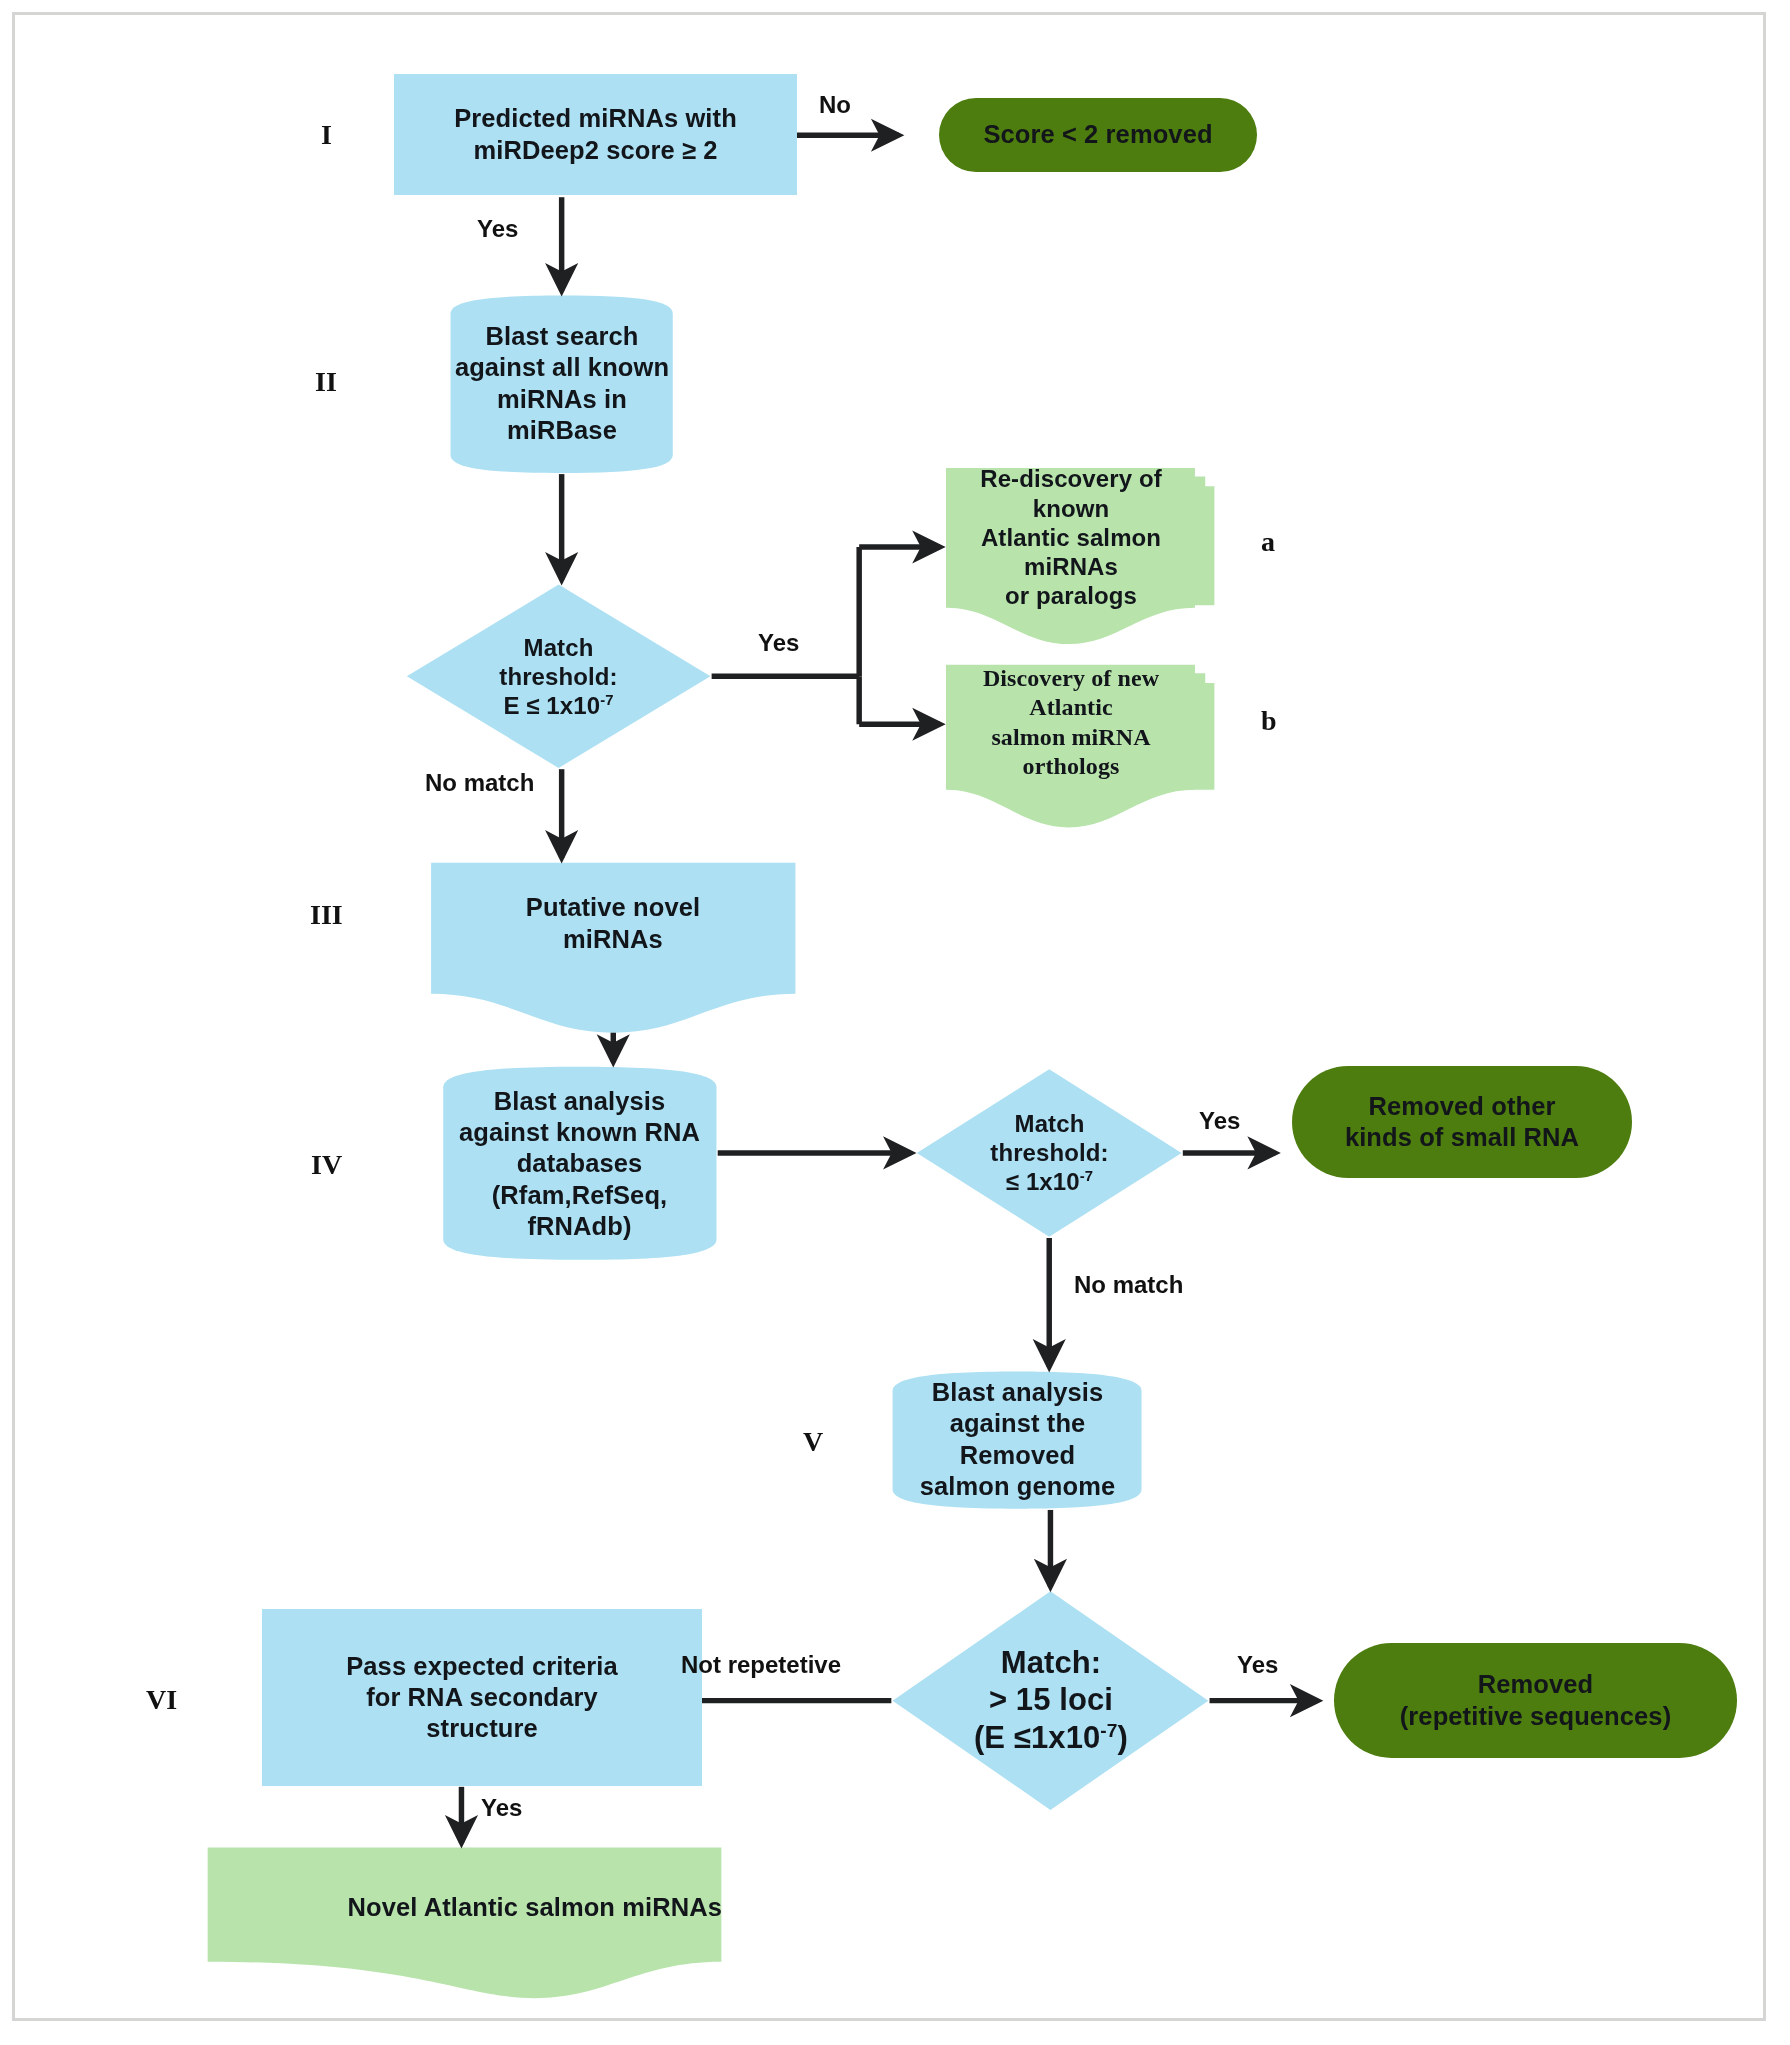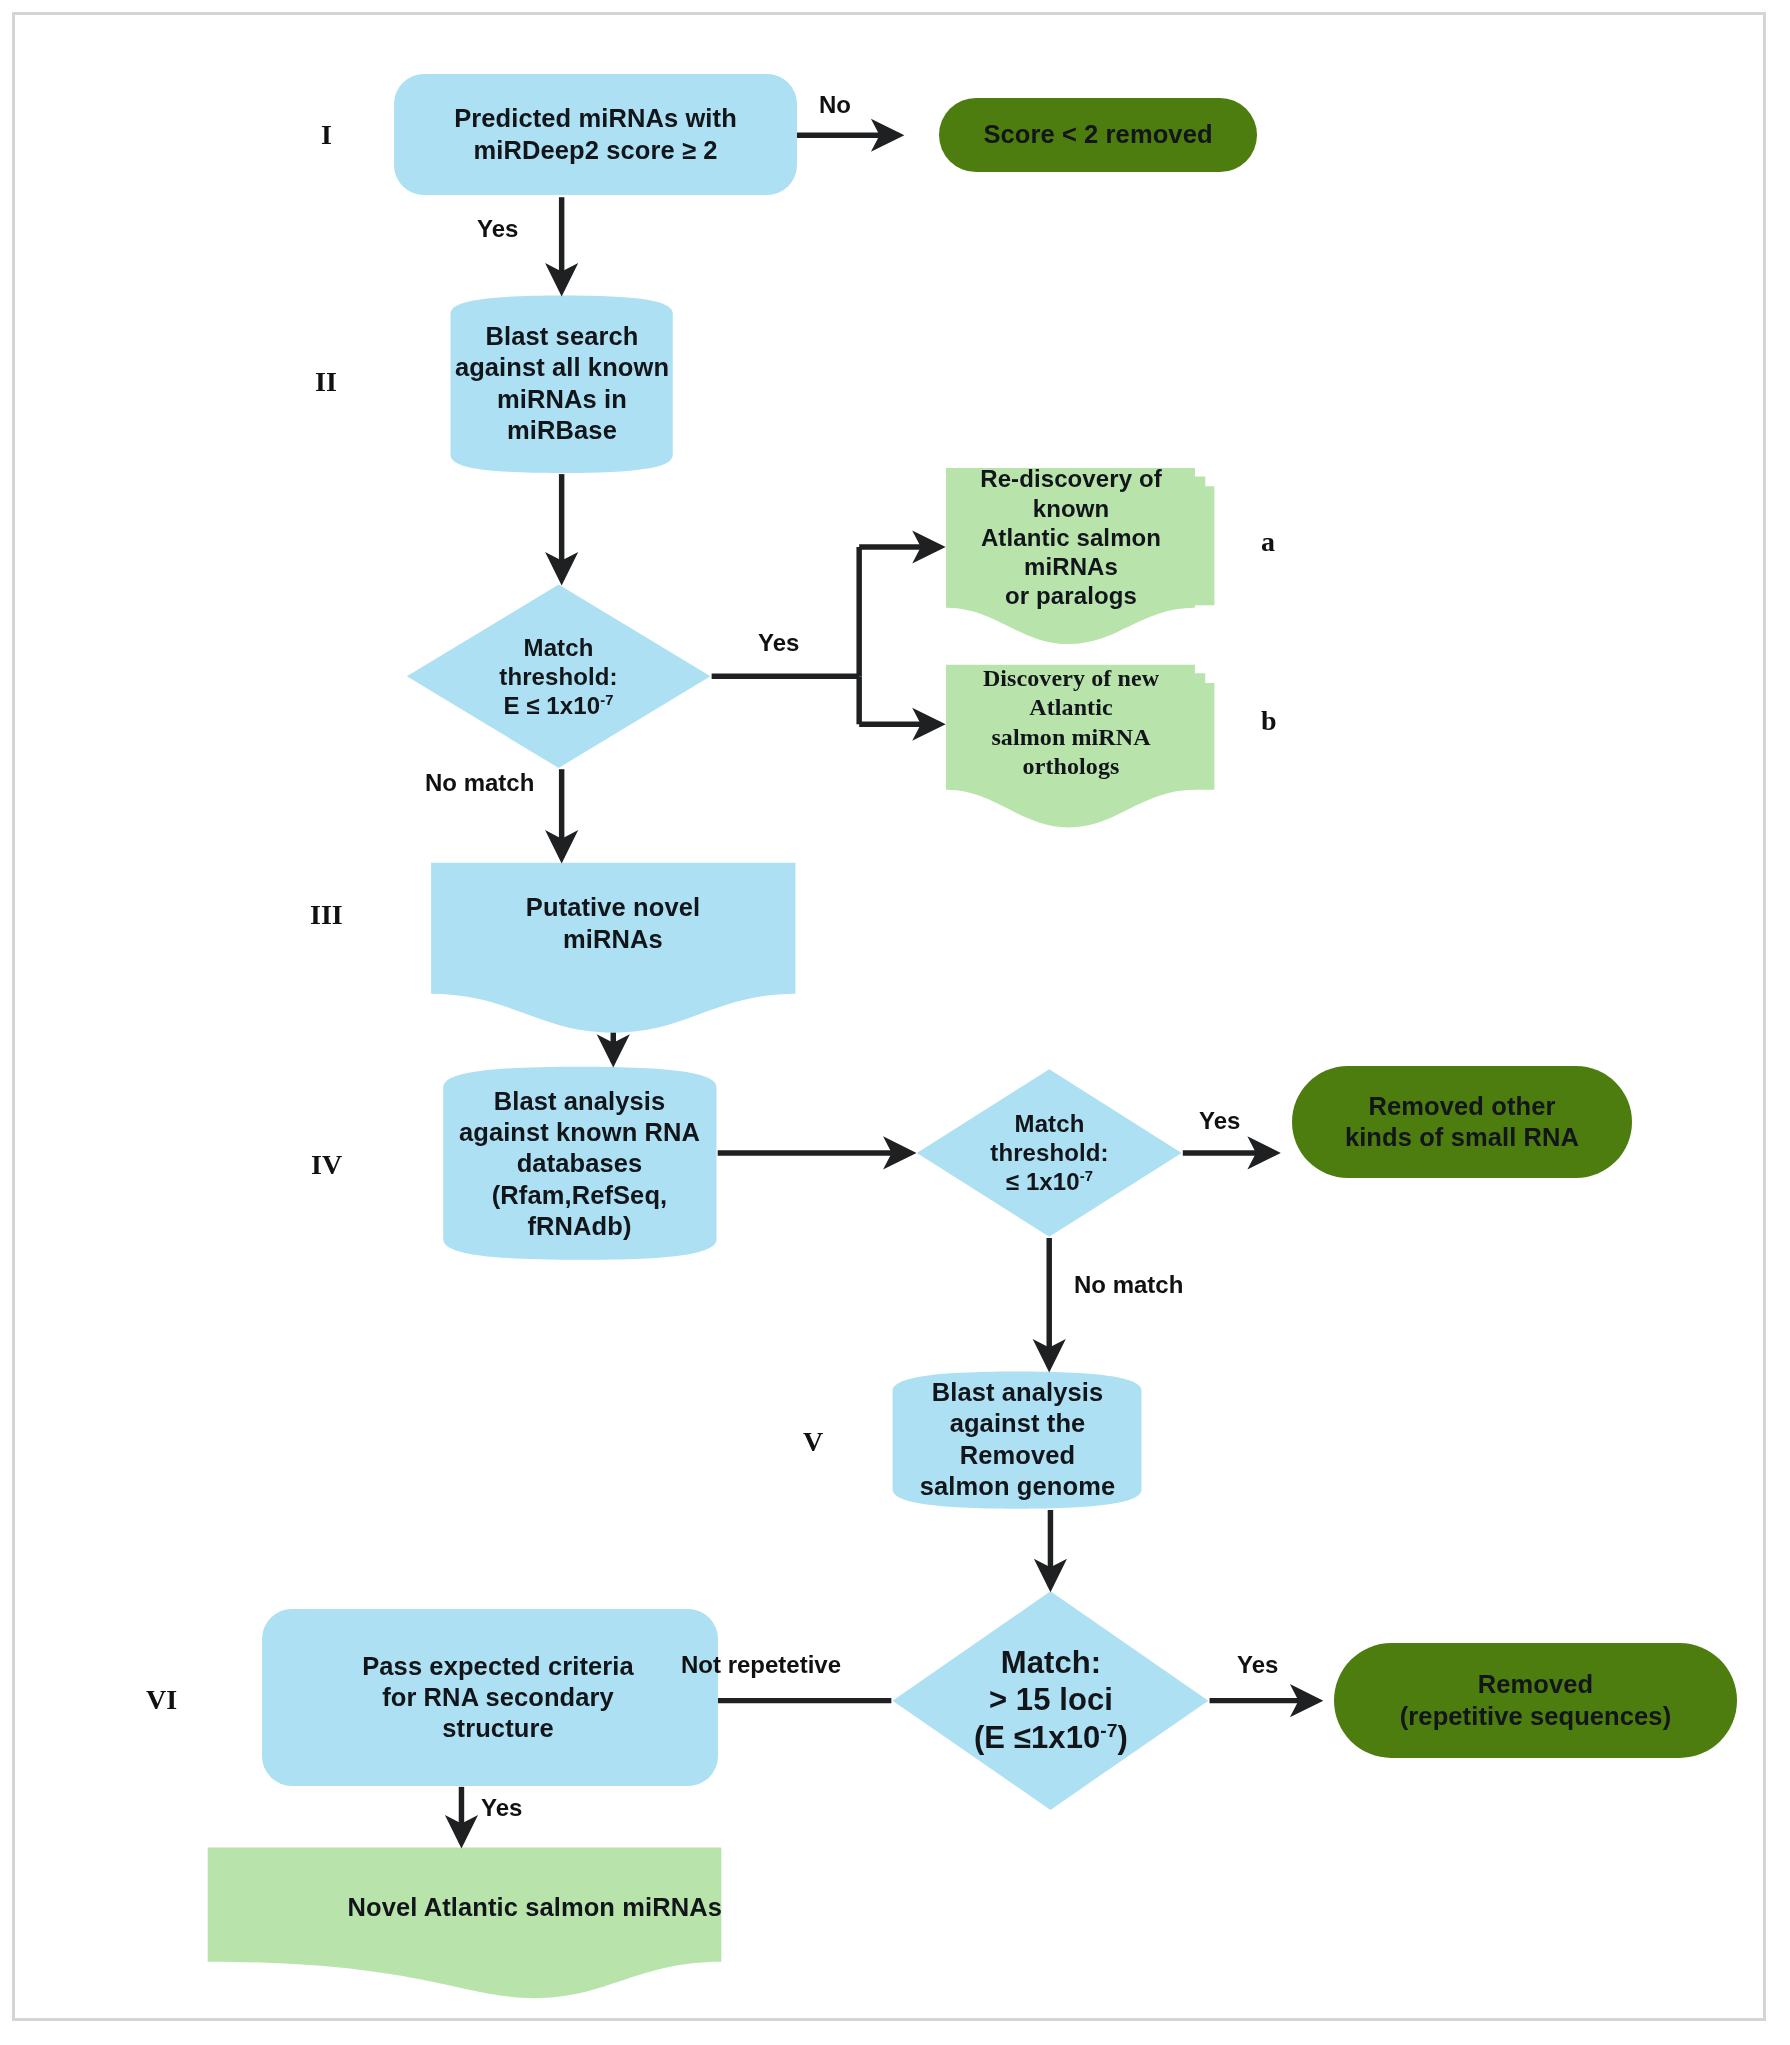--- a/index.html
+++ b/index.html
@@ -4,21 +4,21 @@
 <style>
   html,body{margin:0;padding:0;background:#ffffff;}
   body{width:1790px;height:2046px;position:relative;
        font-family:"Liberation Sans", sans-serif;}
   #frame{position:absolute;left:12px;top:12px;width:1754px;height:2009px;
          border:3.6px solid #d5d5d3;box-sizing:border-box;background:#fff;}
   #canvas{position:absolute;left:0;top:0;width:1790px;height:2046px;}
   .node{position:absolute;display:flex;align-items:center;justify-content:center;
         text-align:center;font-weight:bold;color:#12151a;line-height:1.22;
         font-size:25.5px;letter-spacing:0.1px;}
-  .rect{background:#ace0f2;border-radius:30px;}
+  .rect{background:#ace0f2;}
   .pill{background:#4d7c0f;border-radius:607px;}
   .roman{position:absolute;font-family:"Liberation Serif", serif;font-weight:bold;
          font-size:28px;color:#111;}
   .edgelabel{position:absolute;font-weight:bold;font-size:24px;color:#111;
              white-space:nowrap;}
   .letterlabel{position:absolute;font-family:"Liberation Serif", serif;
                font-weight:bold;font-size:28px;color:#111;}
   sup{font-size:0.62em;vertical-align:super;}
 </style>
 </head>
@@ -222,21 +222,21 @@
   </div>
 </div>
 
 <div class="node pill" style="left:1334px;top:1643px;width:403px;height:115px;">
   <div>
     <div>Removed</div>
     <div>(repetitive sequences)</div>
   </div>
 </div>
 
-<div class="node rect" style="left:262px;top:1609px;width:440px;height:177px;padding-left:16px;">
+<div class="node rect" style="left:262px;top:1609px;width:440px;height:177px;">
   <div>
     <div>Pass expected criteria</div>
     <div>for RNA secondary</div>
     <div>structure</div>
   </div>
 </div>
 
 <div class="node" style="left:208px;top:1854px;width:514px;height:108px;justify-content:flex-end;">
   <span>Novel Atlantic salmon miRNAs</span>
 </div>

